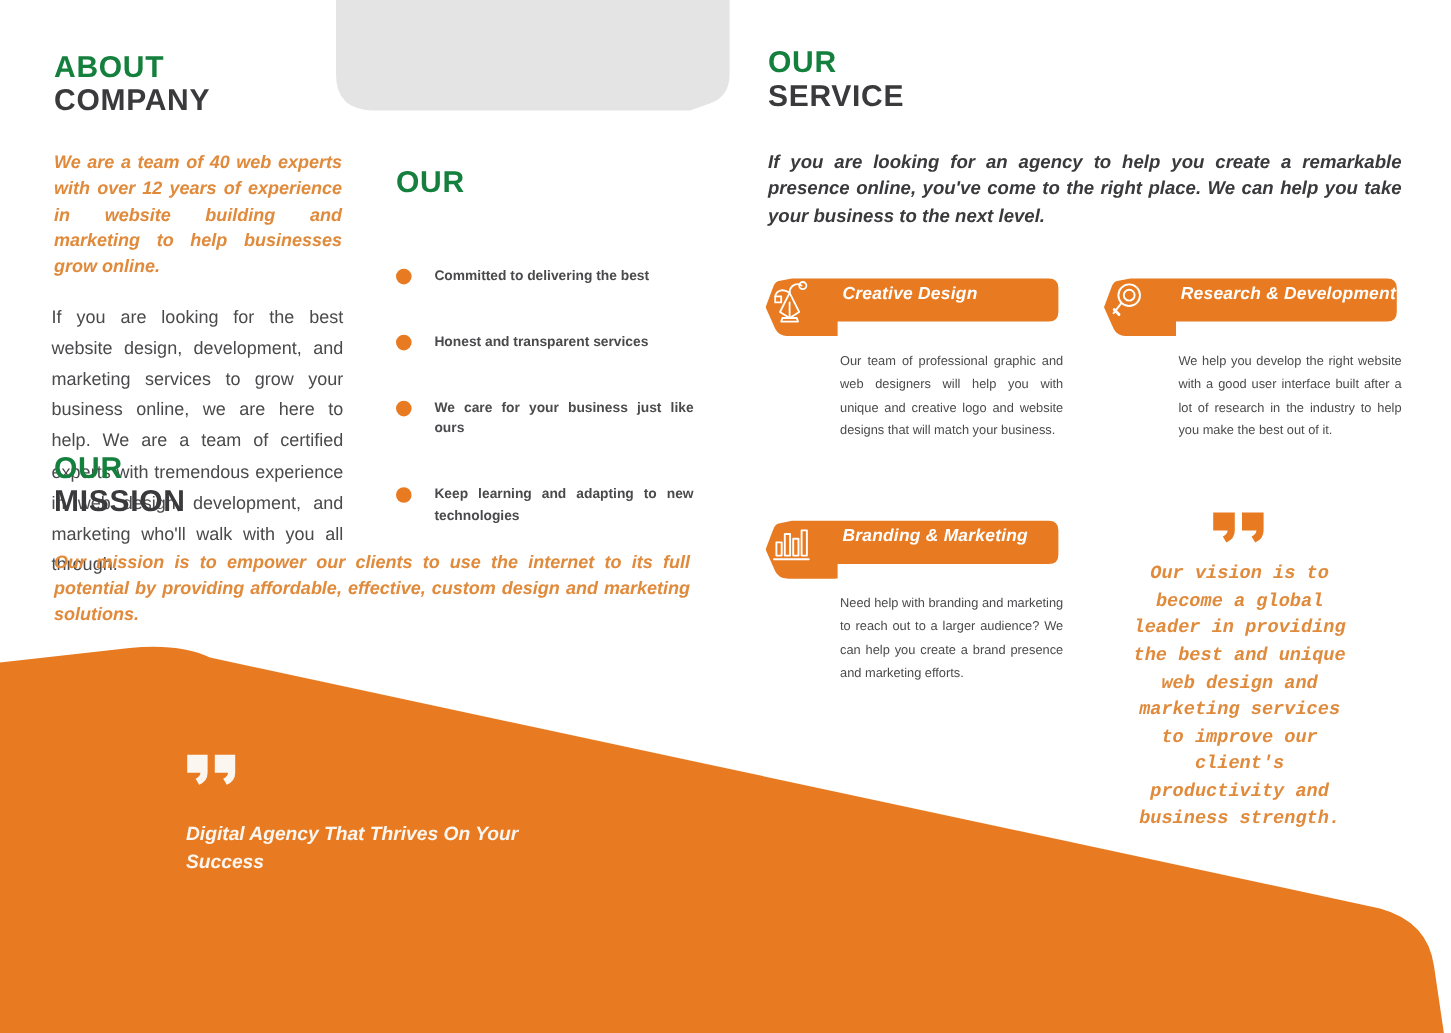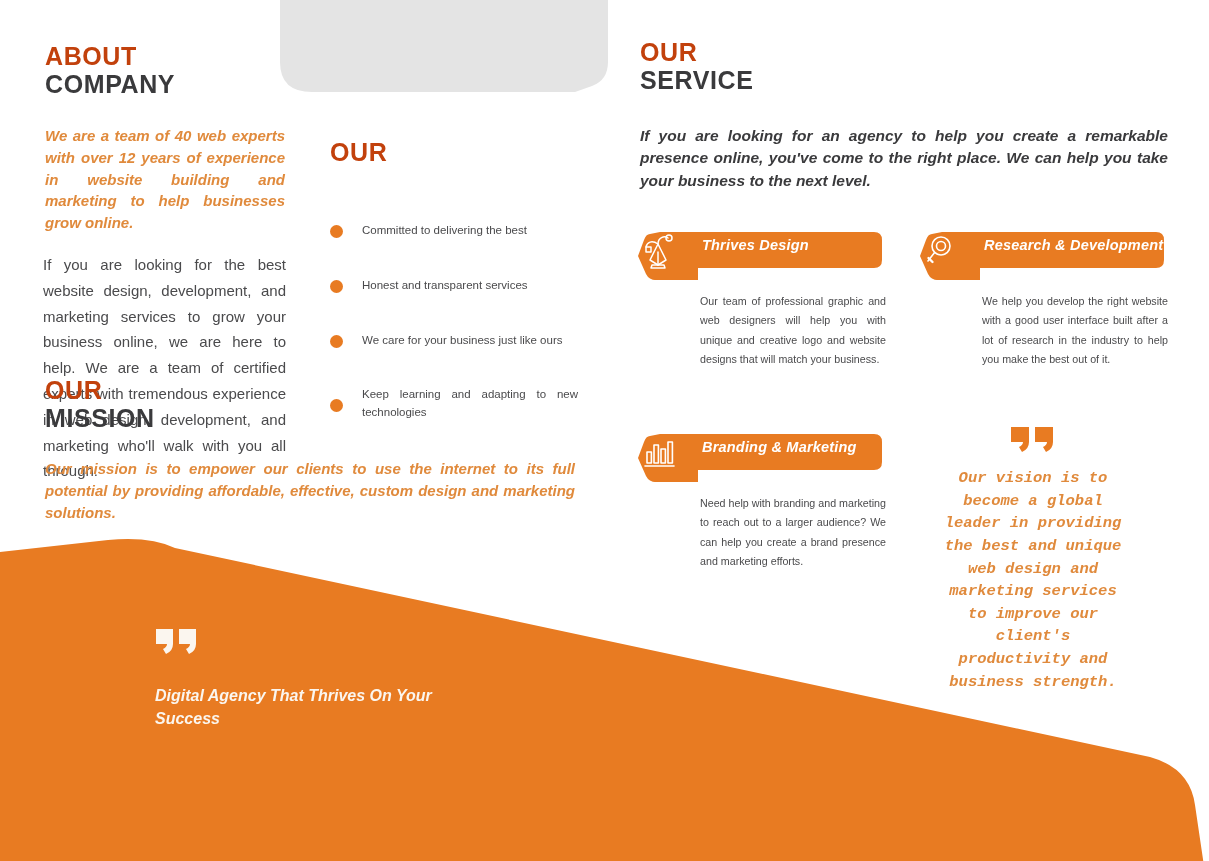--- a/index.html
+++ b/index.html
@@ -13,21 +13,21 @@
 
   
   #grey-shape, #orange-banner { position:absolute; left:0; top:0; }
   #grey-shape { z-index:0; }
   #orange-banner { z-index:1; }
 
   
   .sec-head { line-height:1.0; }
   .sec-head .top {
     display:block;
-    color:#c2410c;
+    color:#15803d;
     font-weight:bold;
     font-size:25px;
     letter-spacing:.6px;
   }
   .sec-head .bottom {
     display:block;
     color:#3A3A3C;
     font-weight:bold;
     font-size:25px;
     letter-spacing:.6px;
@@ -58,21 +58,21 @@
   #mission-head { left:45px;  top:378px; }
   #mission-lead { left:45px;  top:458px; width:530px; }
 
   #values-head  { left:330px; top:140px; }
   #values-list  { left:330px; top:222px; width:250px; }
 
   #service-head { left:640px; top:40px; }
   #service-lead { left:640px; top:125px; width:528px; }
 
   
-  .value-item { display:flex; align-items:center; margin-bottom:37px; }
+  .value-item { display:flex; align-items:flex-start; margin-bottom:37px;font-weight:bold; }
   .value-item:last-child { margin-bottom:0; }
   .bullet {
     flex:0 0 auto;
     width:13px; height:13px;
     border-radius:50%;
     background:#E87B22;
     margin-top:2px;
   }
   .value-label {
     margin-left:19px;
@@ -197,21 +197,21 @@
       <g fill="none" stroke="#FFFFFF" stroke-width="1.5" stroke-linecap="round" stroke-linejoin="round">
         <path d="M20 14 L12 30 L20 35 L28 30 Z"></path>
         <path d="M20 22 L20 35"></path>
         <path d="M20 14 C 20 8, 26 5, 30 8"></path>
         <path d="M20 14 C 14 10, 9 12, 8 17"></path>
         <path d="M8 17 L8 22 L13 22 L13 17 Z"></path>
         <circle cx="31" cy="8" r="3"></circle>
         <path d="M14 35 L26 35 L27 38 L13 38 Z"></path>
       </g>
     </svg>
-    <span class="card-title">Thrives Design</span>
+    <span class="card-title">Creative Design</span>
   </div>
   <p class="card-body">Our team of professional graphic and web designers will help you with unique and creative logo and website designs that will match your business.</p>
 </div>
 
 <div class="card" id="card-research">
   <div class="card-header">
     <svg width="248" height="56" viewBox="0 0 248 56">
       <path d="M 12 4 Q 8 4 6 10 L 0 26 L 8 44 Q 11 50 18 50 L 58 50 L 58 38 L 236 38 Q 244 38 244 30 L 244 10 Q 244 2 236 2 L 22 2 Z" fill="#E87B22"></path>
       <path d="M 6 26 L 14 10 Q 17 4 24 4 L 60 4 L 60 50 L 20 50 Q 13 50 10 44 Z" fill="#E87B22"></path>
     </svg>

